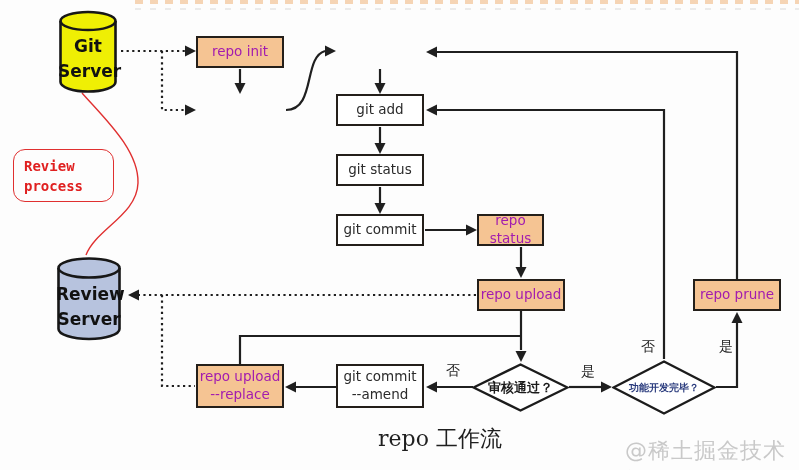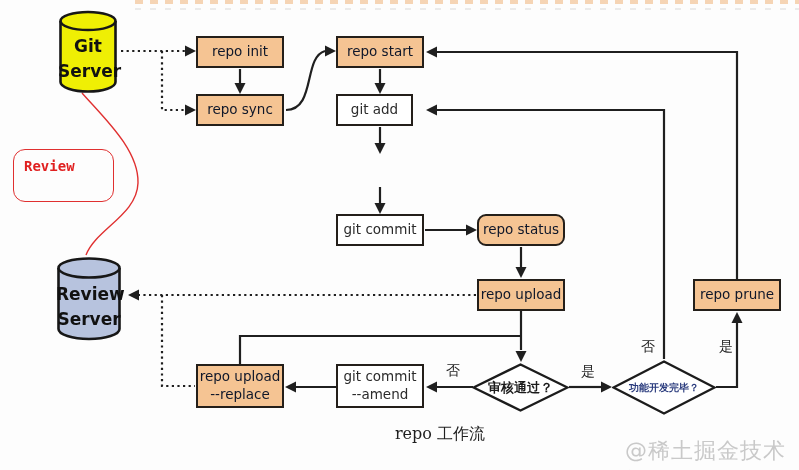--- a/index.html
+++ b/index.html
@@ -9,21 +9,21 @@
   
   .edges{position:absolute;left:0;top:0;width:799px;height:470px;}
   .edge{stroke:#1f1f1f;stroke-width:2.2;fill:none;}
   .dotted{stroke-dasharray:2.2 3.4;}
   .arrow{fill:#1f1f1f;stroke:none;}
   .red-curve{stroke:#e03030;stroke-width:1.4;fill:none;}
 
   
   .rect-node{position:absolute;box-sizing:border-box;border:2.2px solid #241f1a;
     display:flex;align-items:center;justify-content:center;flex-direction:column;
-    font-size:13.5px;color:#0f172a;line-height:1.3;text-align:center;}
+    font-size:13.5px;color:#a21caf;line-height:1.3;text-align:center;}
   .orange{background:#f5c493;}
   .white{background:#ffffff;color:#2b2b2b;}
 
   
   .cylinder{position:absolute;}
   .cylinder svg{position:absolute;left:0;top:0;}
   .cyl-label{position:absolute;left:0;right:0;top:24px;text-align:center;
     font-weight:bold;font-size:17px;color:#111;line-height:1.45;}
 
   
@@ -36,21 +36,21 @@
   
   .review-process{position:absolute;left:13px;top:149px;width:101px;height:53px;
     box-sizing:border-box;border:1.6px solid #e03030;border-radius:12px;
     font-family:"DejaVu Sans Mono","Liberation Mono",monospace;
     font-size:14px;font-weight:bold;color:#e02020;line-height:1.45;
     padding:6px 0 0 10px;background:#fdfdfd;}
 
   .edge-label{position:absolute;font-size:14px;color:#1c1c1c;font-weight:500;}
 
   .caption{position:absolute;left:340px;top:424px;width:200px;text-align:center;
-    font-family:"DejaVu Serif","Liberation Serif",serif;font-size:16px;color:#1f1f1f;}
+    font-family:"DejaVu Serif","Liberation Serif",serif;font-size:22px;color:#1f1f1f;}
   .watermark{position:absolute;left:625px;top:436px;font-size:22px;color:#c9c9c9;
     letter-spacing:1px;}
 
   
   .artifact-a{position:absolute;left:135px;right:0;top:0;height:4px;opacity:.75;
     background:repeating-linear-gradient(90deg,#f3c79d 0 8px,transparent 8px 15px);}
   .artifact-b{position:absolute;left:135px;right:0;top:8px;height:2px;opacity:.5;
     background:repeating-linear-gradient(90deg,#d8d8d8 0 6px,transparent 6px 15px);}
 </style>
 </head>
@@ -159,28 +159,28 @@
       <ellipse cx="33" cy="12" rx="30.5" ry="9.5" fill="#b7c3de" stroke="#171717" stroke-width="2.6"></ellipse>
     </svg>
     <div class="cyl-label" style="top:26px;">
       <div>Review</div>
       <div>Server</div>
     </div>
   </div>
 
   <div class="review-process">
     <div>Review</div>
+    <div>process</div>
   </div>
 
   <div class="rect-node orange" style="left:196px;top:36px;width:88px;height:32px;">repo init</div>
-  <div class="rect-node orange" style="left:196px;top:94px;width:88px;height:32px;">repo sync</div>
-  <div class="rect-node orange" style="left:336px;top:36px;width:88px;height:32px;">repo start</div>
-  <div class="rect-node white" style="left:336px;top:94px;width:77px;height:32px;">git add</div>
+  <div class="rect-node white" style="left:336px;top:94px;width:88px;height:32px;">git add</div>
+  <div class="rect-node white" style="left:336px;top:154px;width:88px;height:32px;">git status</div>
   <div class="rect-node white" style="left:336px;top:214px;width:88px;height:32px;">git commit</div>
-  <div class="rect-node orange" style="left:477px;top:214px;width:88px;height:32px;border-radius:9px;">repo status</div>
+  <div class="rect-node orange" style="left:477px;top:214px;width:67px;height:32px;">repo status</div>
   <div class="rect-node orange" style="left:477px;top:279px;width:88px;height:32px;">repo upload</div>
   <div class="rect-node orange" style="left:693px;top:279px;width:88px;height:32px;">repo prune</div>
 
   <div class="rect-node orange" style="left:196px;top:364px;width:88px;height:44px;">
     <div>repo upload</div>
     <div>--replace</div>
   </div>
   <div class="rect-node white" style="left:336px;top:364px;width:88px;height:44px;">
     <div>git commit</div>
     <div>--amend</div>

